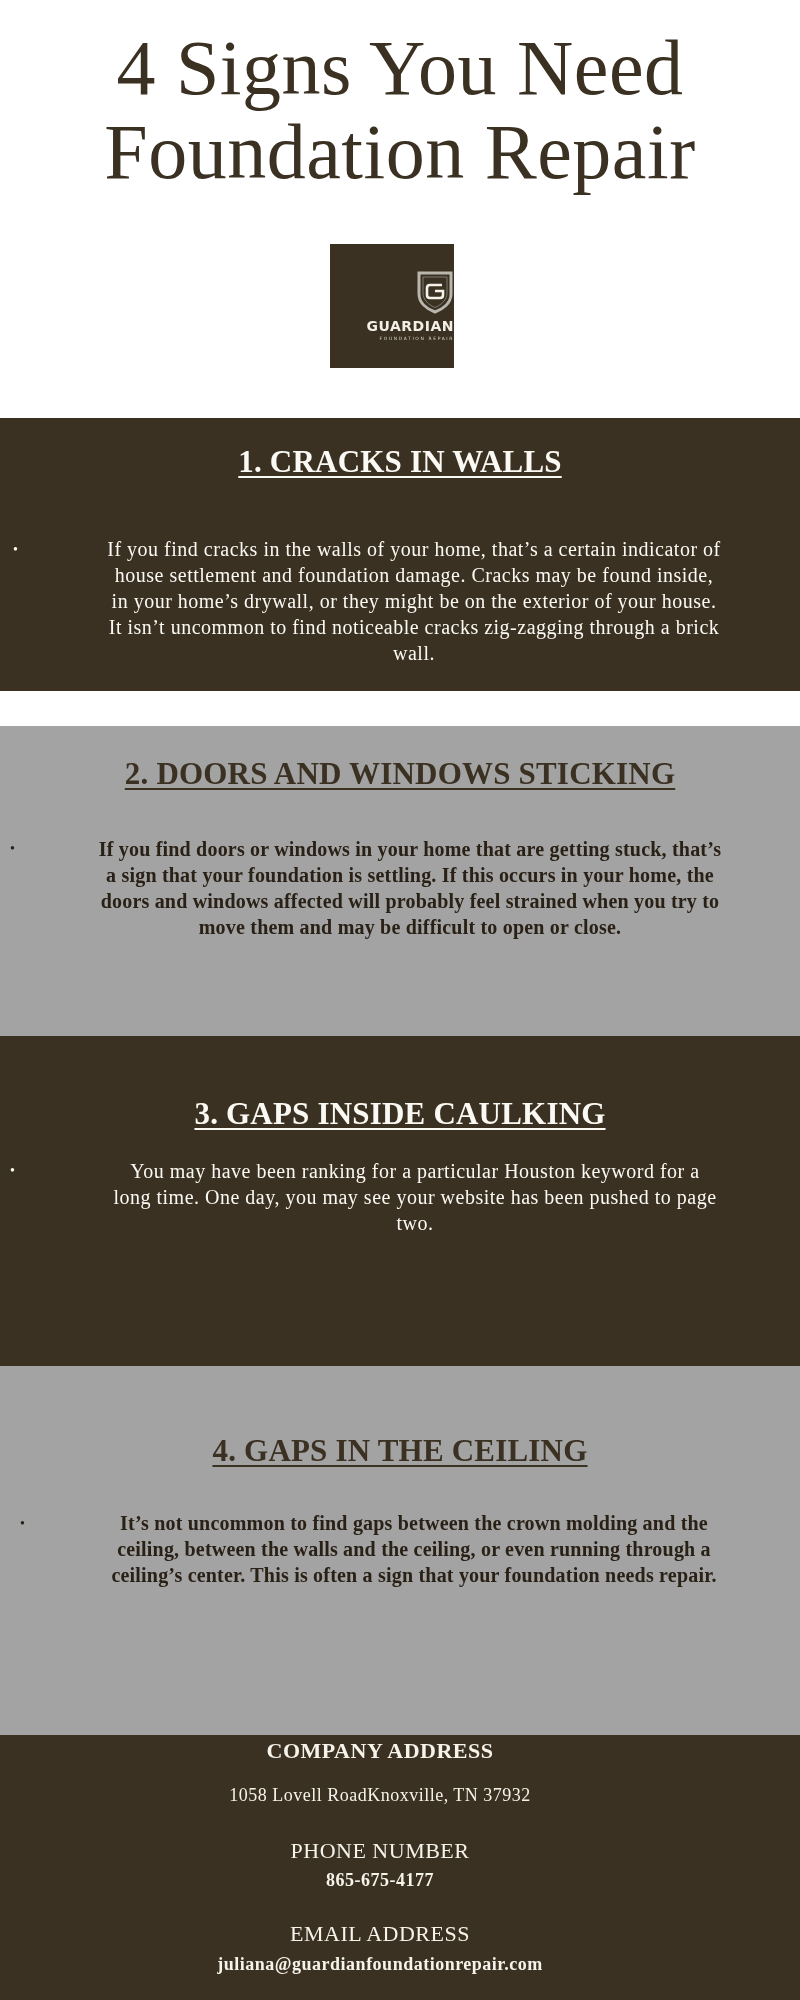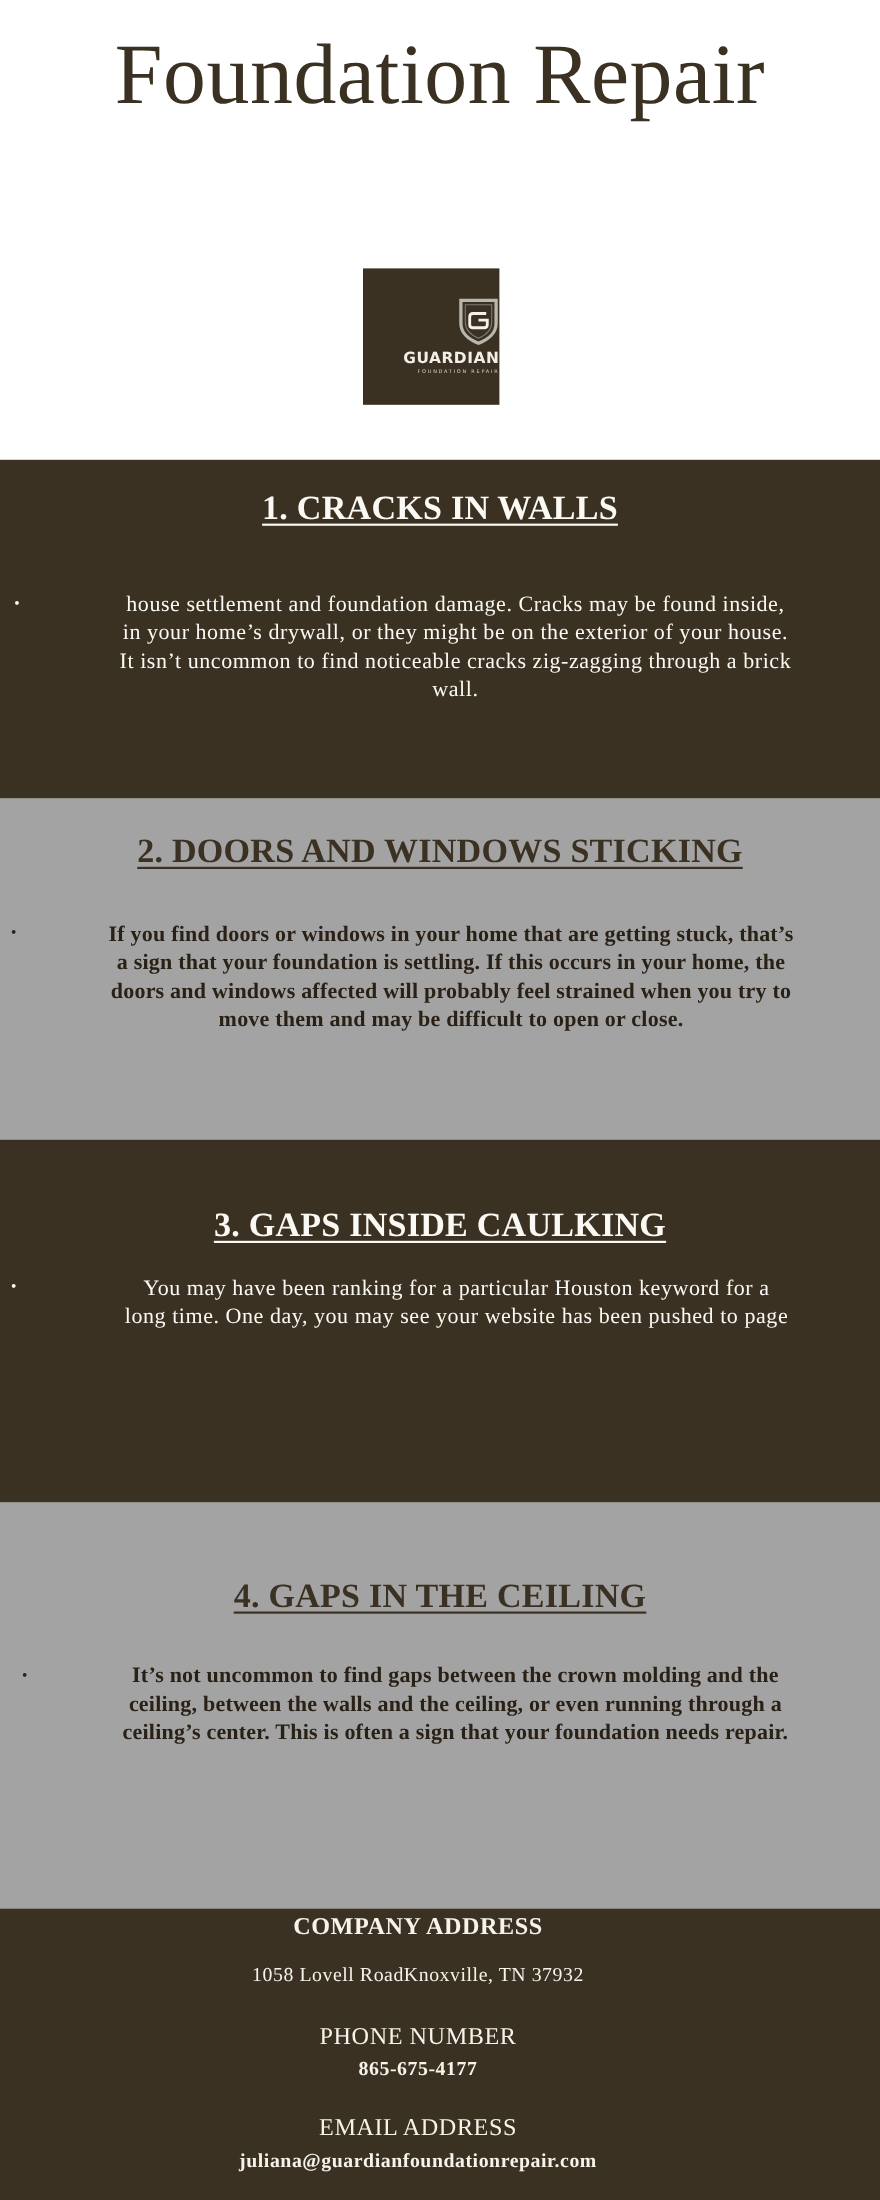--- a/index.html
+++ b/index.html
@@ -49,37 +49,39 @@
 
     .footer { position: absolute; left: 0; top: 1735px; width: 800px; height: 265px; background: #3b3122; color: #f6f3ea; text-align: center; }
     .f-label { position: absolute; left: 0; width: 760px; font-size: 22px; line-height: 26px; letter-spacing: 0.5px; }
     .f-value { position: absolute; left: 0; width: 760px; font-size: 18px; line-height: 24px; letter-spacing: 0.5px; }
   </style>
 </head>
 <body>
 
 <div class="header">
   <h1 class="page-title">
+    <div>4 Signs You Need</div>
     <div>Foundation Repair</div>
   </h1>
   <div class="logo">
     <svg width="38" height="44" viewBox="0 0 38 44">
       <path d="M3 3 H35 V24 C35 33 27 39 19 42 C11 39 3 33 3 24 Z" fill="none" stroke="#b9b6ad" stroke-width="3"></path>
       <path d="M7 7 H31 V23 C31 30 25 35 19 37.5 C13 35 7 30 7 23 Z" fill="none" stroke="#7f7b72" stroke-width="1"></path>
       <path d="M26 15 H14 C12 15 11 16 11 18 V25 C11 27 12 28 14 28 H24 C26 28 27 27 27 25 V21 H19" fill="none" stroke="#f4f1ea" stroke-width="2.6"></path>
     </svg>
     <div class="logo-word">GUARDIAN</div>
     <div class="logo-sub">FOUNDATION REPAIR</div>
   </div>
 </div>
 
-<section class="section dark" style="top:418px;height:308px;">
+<section class="section dark" style="top:418px;height:273px;">
   <h2 class="sec-title" style="top:26px;">1. CRACKS IN WALLS</h2>
   <span class="bullet" style="left:13px;top:119px;">•</span>
   <div class="body-text" style="left:28px;width:772px;top:118px;">
+    <div>If you find cracks in the walls of your home, that’s a certain indicator of</div>
     <div>house settlement and foundation damage. Cracks may be found inside,</div>
     <div>in your home’s drywall, or they might be on the exterior of your house.</div>
     <div>It isn’t uncommon to find noticeable cracks zig-zagging through a brick</div>
     <div>wall.</div>
   </div>
 </section>
 
 <section class="section light" style="top:726px;height:310px;">
   <h2 class="sec-title" style="top:30px;">2. DOORS AND WINDOWS STICKING</h2>
   <span class="bullet" style="left:10px;top:110px;color:#2a2116;">•</span>
@@ -90,20 +92,21 @@
     <div>move them and may be difficult to open or close.</div>
   </div>
 </section>
 
 <section class="section dark" style="top:1036px;height:330px;">
   <h2 class="sec-title" style="top:60px;">3. GAPS INSIDE CAULKING</h2>
   <span class="bullet" style="left:10px;top:122px;">•</span>
   <div class="body-text" style="left:30px;width:770px;top:122px;">
     <div>You may have been ranking for a particular Houston keyword for a</div>
     <div>long time. One day, you may see your website has been pushed to page</div>
+    <div>two.</div>
   </div>
 </section>
 
 <section class="section light" style="top:1366px;height:369px;text-decoration:underline;">
   <h2 class="sec-title" style="top:67px;">4. GAPS IN THE CEILING</h2>
   <span class="bullet" style="left:20px;top:145px;color:#2a2116;">•</span>
   <div class="body-text bold" style="left:38px;width:752px;top:144px;">
     <div>It’s not uncommon to find gaps between the crown molding and the</div>
     <div>ceiling, between the walls and the ceiling, or even running through a</div>
     <div>ceiling’s center. This is often a sign that your foundation needs repair.</div>

